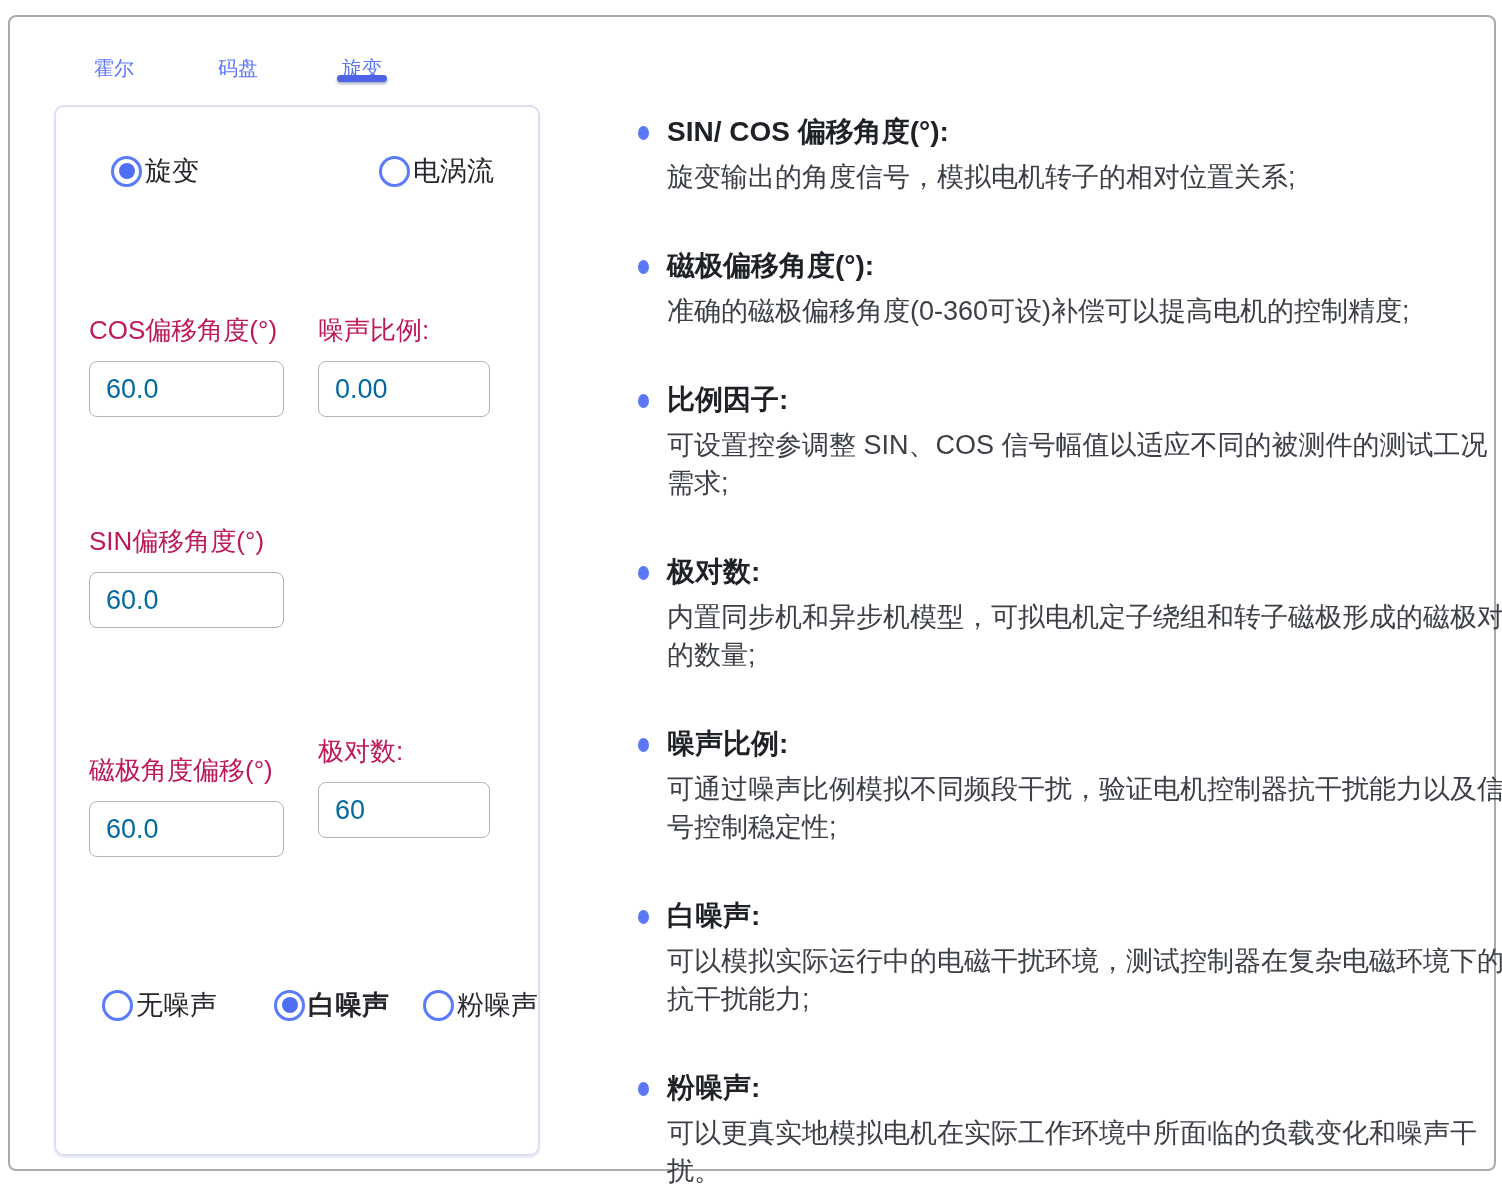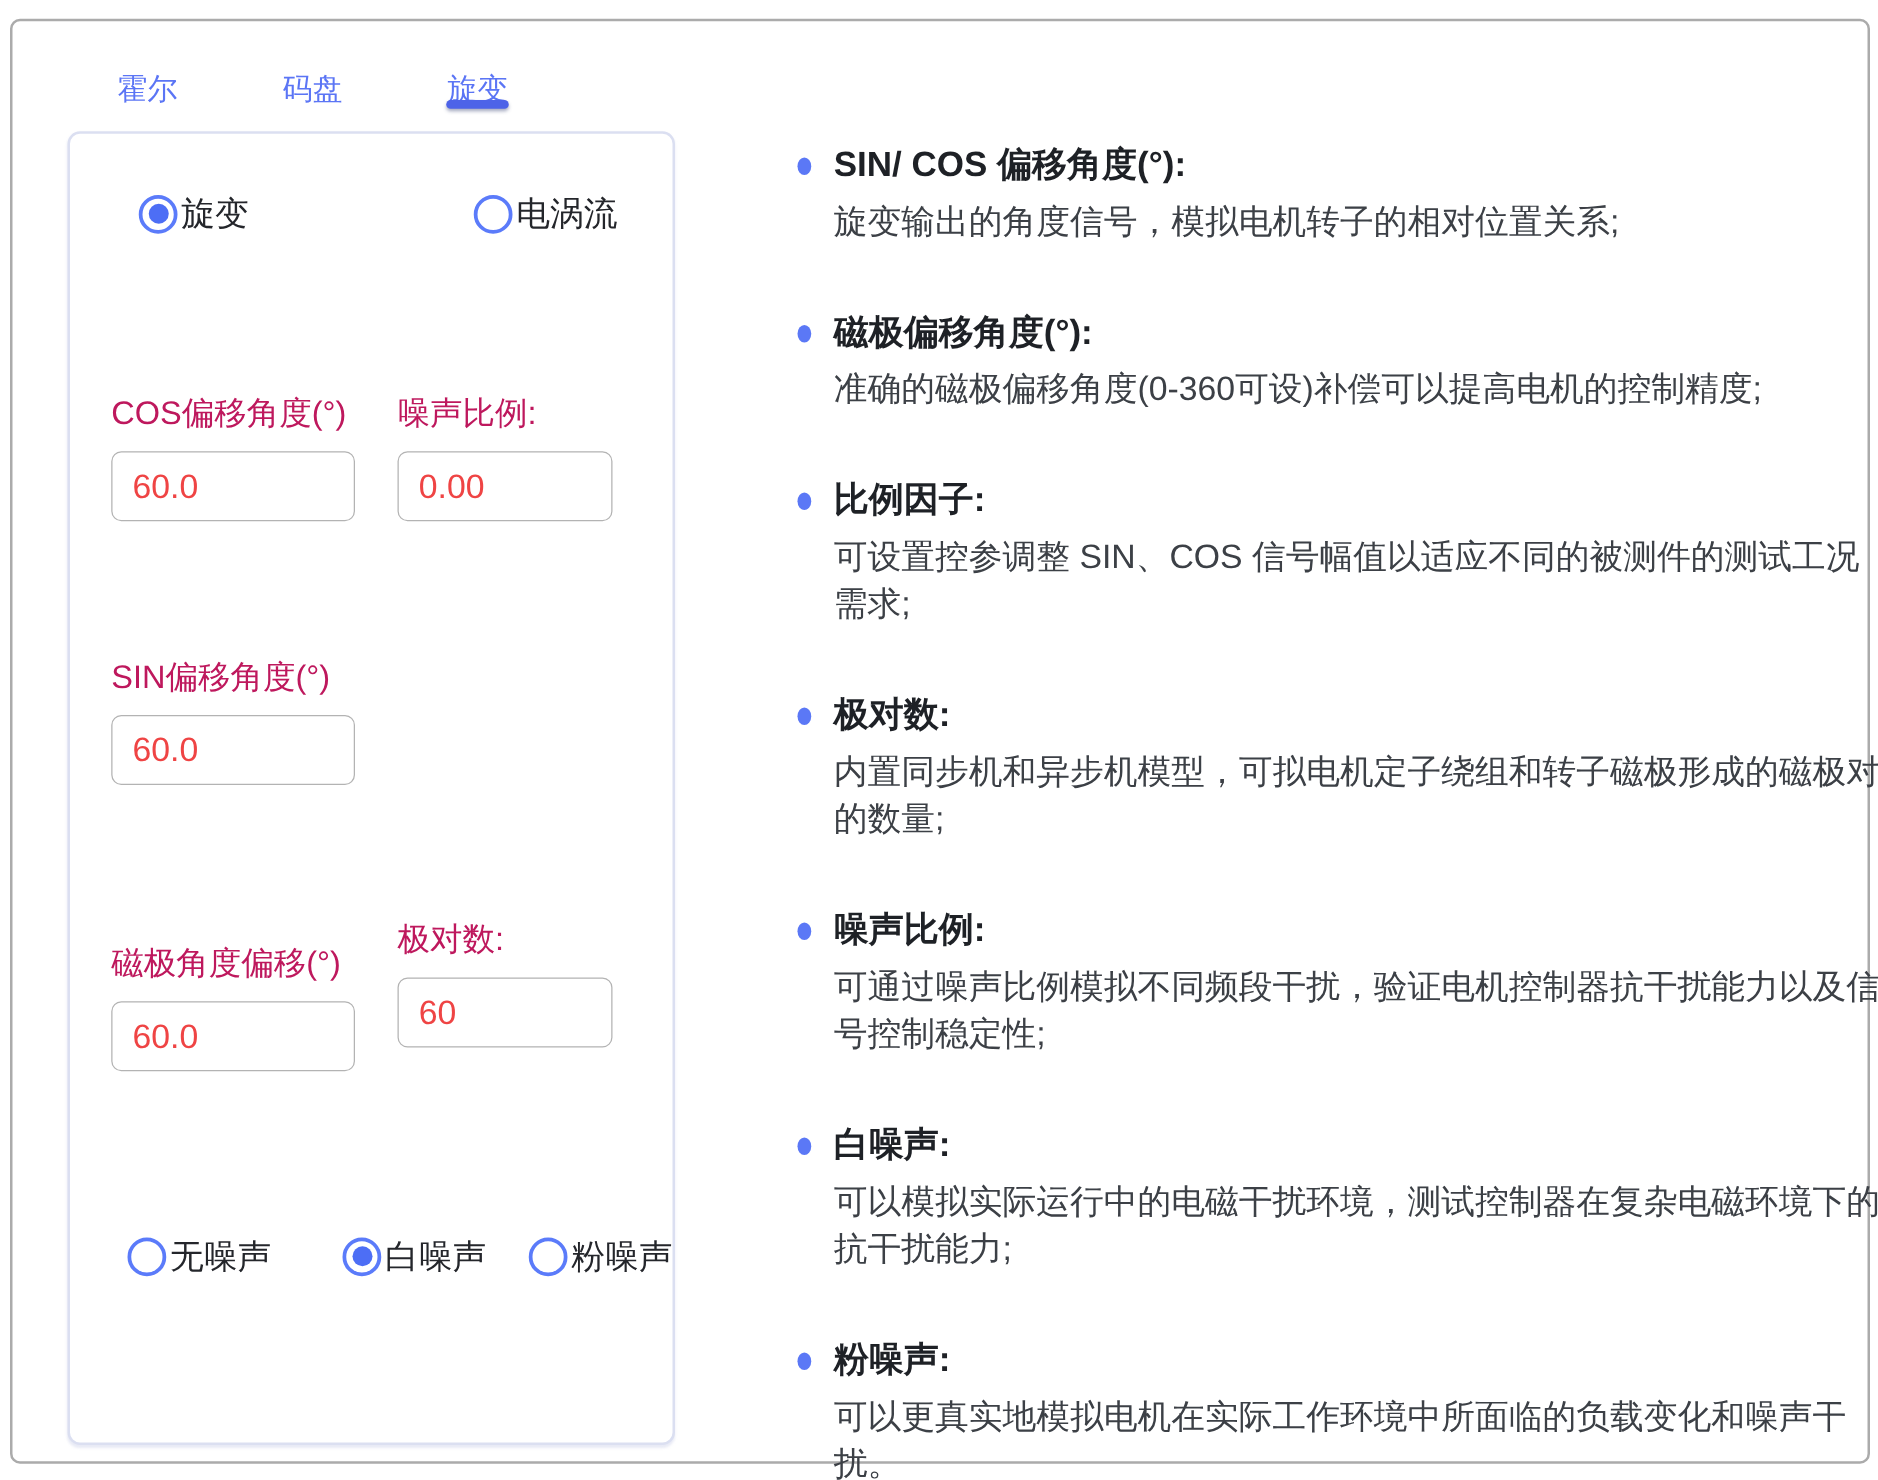--- a/index.html
+++ b/index.html
@@ -19,21 +19,21 @@
   }
   
   .tabs {
     position: absolute;
     left: 84px; top: 38px;
     display: flex;
     gap: 84px;
   }
   .tab {
     position: relative;
-    font-size: 24px;
+    font-size: 20px;
     color: #5b75f5;
     cursor: pointer;
   }
   .tab .underline {
     display: none;
     position: absolute;
     left: 50%; bottom: 0;
     transform: translateX(-50%);
     width: 50px; height: 7px;
     border-radius: 4px;
@@ -89,21 +89,21 @@
     margin-bottom: 13px;
     white-space: nowrap;
   }
   .field-input {
     display: block;
     width: 195px; height: 56px;
     border: 1px solid #b3b3b3;
     border-radius: 8px;
     font-family: "Liberation Sans", "DejaVu Sans", sans-serif;
     font-size: 27px;
-    color: #ef4444;
+    color: #0369a1;
     padding: 0 0 0 16px;
     background: #ffffff;
     outline: none;
   }
   .field.col2 .field-input { width: 172px; }
   
   .desc-list {
     position: absolute;
     left: 628px; top: 98px;
     width: 868px;
@@ -185,21 +185,21 @@
     </div>
     <div class="field col2" style="left:262px; top:627px;">
       <div class="field-label">极对数:</div>
       <input class="field-input" type="text" value="60" style="">
     </div>
 
     <div class="radio-item" style="left:46px; top:880px;">
       <span class="radio-circle"></span>
       <span class="radio-label">无噪声</span>
     </div>
-    <div class="radio-item selected" style="left:218px; top:880px;">
+    <div class="radio-item selected" style="left:218px; top:880px;font-weight:bold;">
       <span class="radio-circle"></span>
       <span class="radio-label">白噪声</span>
     </div>
     <div class="radio-item" style="left:367px; top:880px;">
       <span class="radio-circle"></span>
       <span class="radio-label">粉噪声</span>
     </div>
 
   </div>
 

